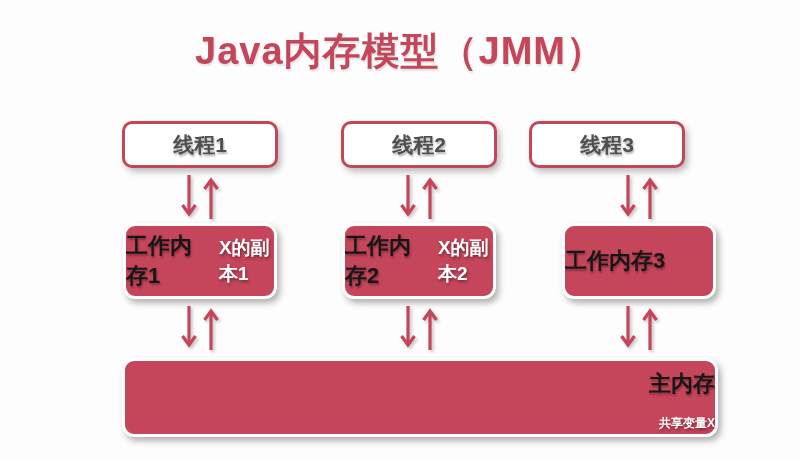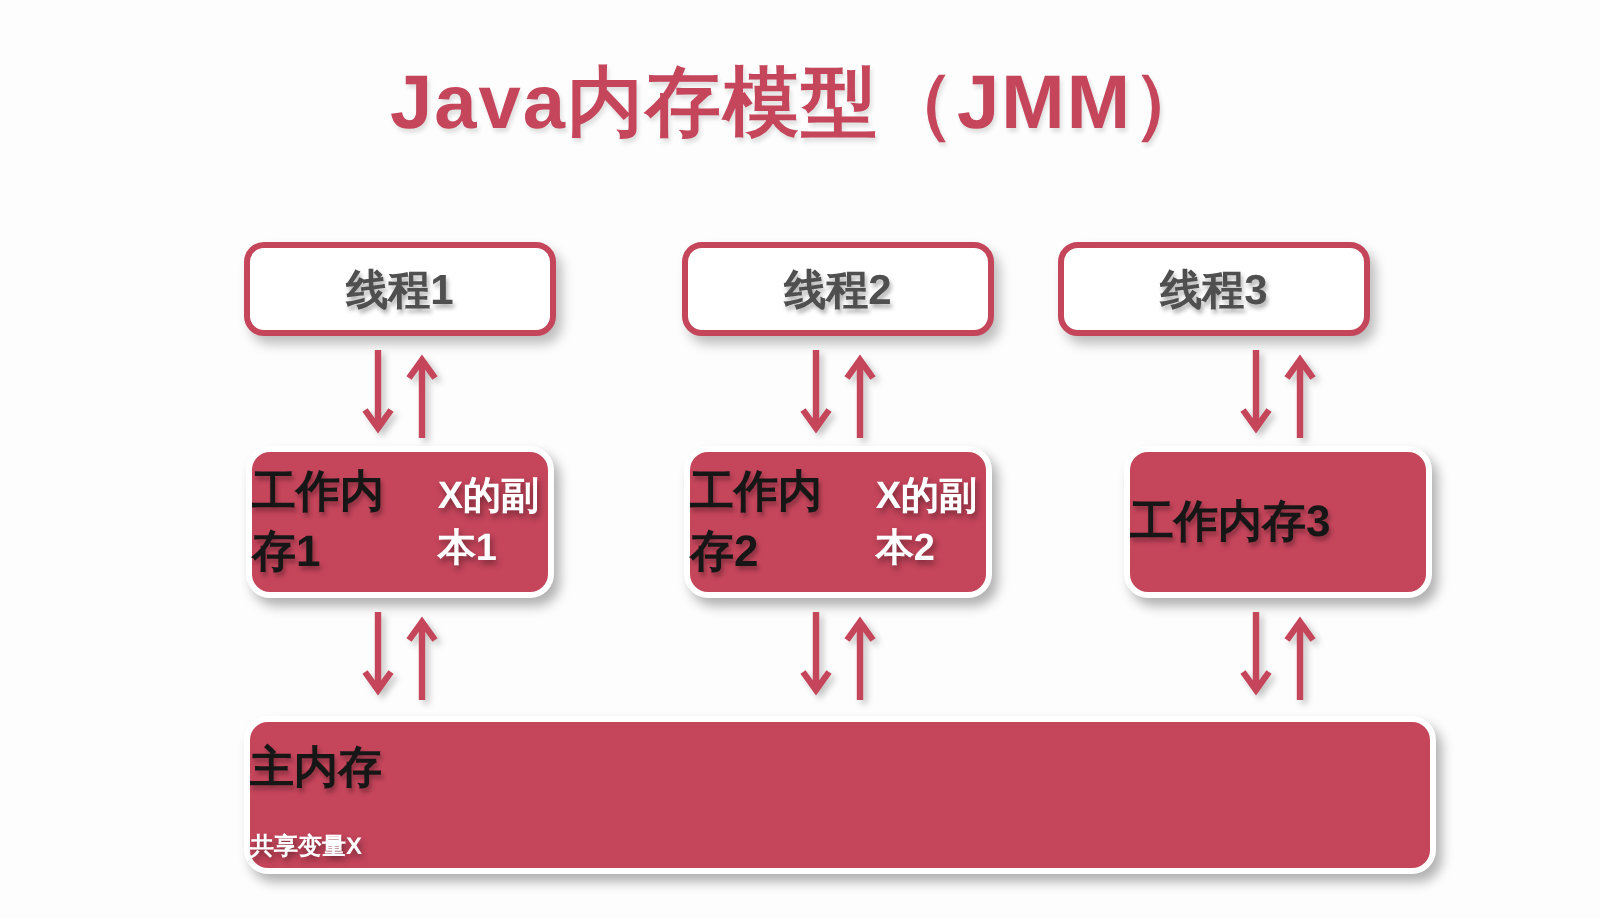--- a/index.html
+++ b/index.html
@@ -46,21 +46,21 @@
   }
   .work-box .line2{
     font-size:19px;font-weight:bold;color:var(--light-text);
     text-shadow:1px 2px 3px rgba(0,0,0,0.4);
     margin-left:24px;
   }
   .main-box{
     position:absolute;left:122px;top:358px;width:596px;height:79px;
     background:var(--accent);border:3px solid #ffffff;border-radius:12px;
     box-shadow:3px 4px 6px rgba(0,0,0,0.3);
-    display:flex;flex-direction:column;align-items:flex-start;justify-content:space-between;
+    display:flex;flex-direction:column;align-items:flex-end;justify-content:space-between;
     padding:8px 0 2px 0;
   }
   .main-box .line1{
     font-size:22px;font-weight:bold;color:var(--dark-text);
     text-shadow:1px 2px 2px rgba(0,0,0,0.3);
   }
   .main-box .line2{
     font-size:12px;font-weight:bold;color:var(--light-text);
     text-shadow:1px 2px 3px rgba(0,0,0,0.4);
   }

